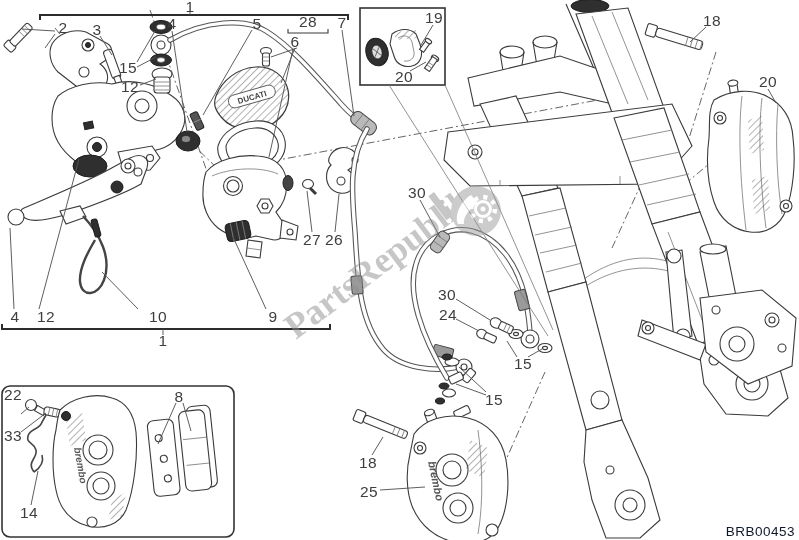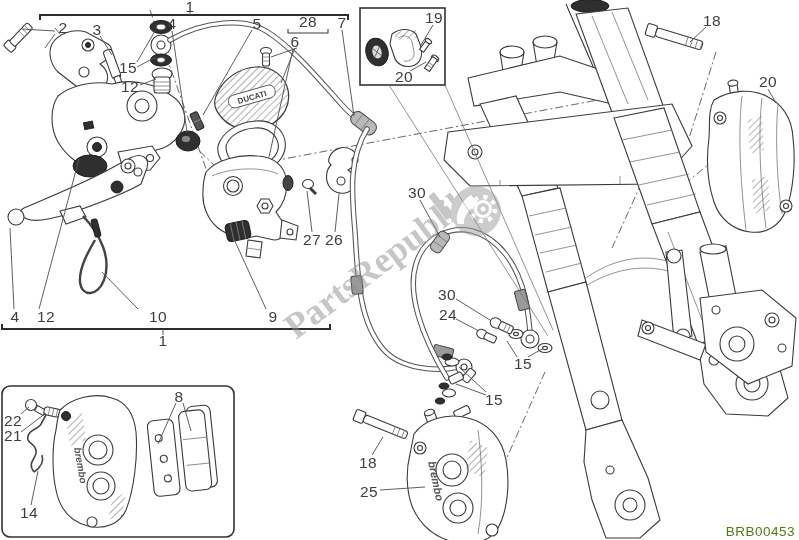--- a/index.html
+++ b/index.html
@@ -3,21 +3,21 @@
 <meta charset="utf-8">
 <style>
   html,body{margin:0;padding:0;background:#fff;}
   #stage{position:relative;width:799px;height:540px;background:#fff;overflow:hidden;
          font-family:"Liberation Sans",sans-serif;}
   #art{position:absolute;left:0;top:0;}
   .lbl{position:absolute;transform:translate(-50%,-50%);
        font:15.5px "Liberation Sans",sans-serif;color:#3e3e3e;letter-spacing:.4px;
        white-space:nowrap;}
   .code{position:absolute;right:4px;bottom:1px;font:13.5px "Liberation Sans",sans-serif;
-        color:#4d7c0f;letter-spacing:.5px;}
+        color:#0f172a;letter-spacing:.5px;}
   
   .w{fill:#fff;stroke:#3b3b3b;stroke-width:1.1;}
   .dk{fill:#2f2f2f;stroke:#1d1d1d;stroke-width:1;}
   .gy{fill:#b9b9b9;stroke:#444;stroke-width:1;}
   .g2{fill:#9a9a9a;stroke:#444;stroke-width:1;}
   .ln{stroke:#3b3b3b;stroke-width:1.1;fill:none;}
   .tn{stroke:#777;stroke-width:.8;fill:none;}
   .dd{stroke:#555;stroke-width:.9;fill:none;stroke-dasharray:8 3 2 3;}
   .ldr{stroke:#555;stroke-width:.95;fill:none;}
   .ho{stroke:#555;stroke-width:5.5;fill:none;stroke-linecap:round;}
@@ -481,21 +481,21 @@
   <div class="lbl" style="left:158px;top:317px">10</div>
   <div class="lbl" style="left:15px;top:317px">4</div>
   <div class="lbl" style="left:46px;top:317px">12</div>
   <div class="lbl" style="left:163px;top:341px">1</div>
   <div class="lbl" style="left:447px;top:295px">30</div>
   <div class="lbl" style="left:448px;top:315px">24</div>
   <div class="lbl" style="left:523px;top:364px">15</div>
   <div class="lbl" style="left:494px;top:400px">15</div>
   <div class="lbl" style="left:368px;top:463px">18</div>
   <div class="lbl" style="left:369px;top:492px">25</div>
-  <div class="lbl" style="left:13px;top:421px">22</div>
-  <div class="lbl" style="left:13px;top:436px">21</div>
+  <div class="lbl" style="left:13px;top:395px">22</div>
+  <div class="lbl" style="left:13px;top:436px">33</div>
   <div class="lbl" style="left:29px;top:513px">14</div>
   <div class="lbl" style="left:179px;top:397px">8</div>
 </div>
 
 <div class="code">BRB00453</div>
 
 </div>
 
 </body></html>

